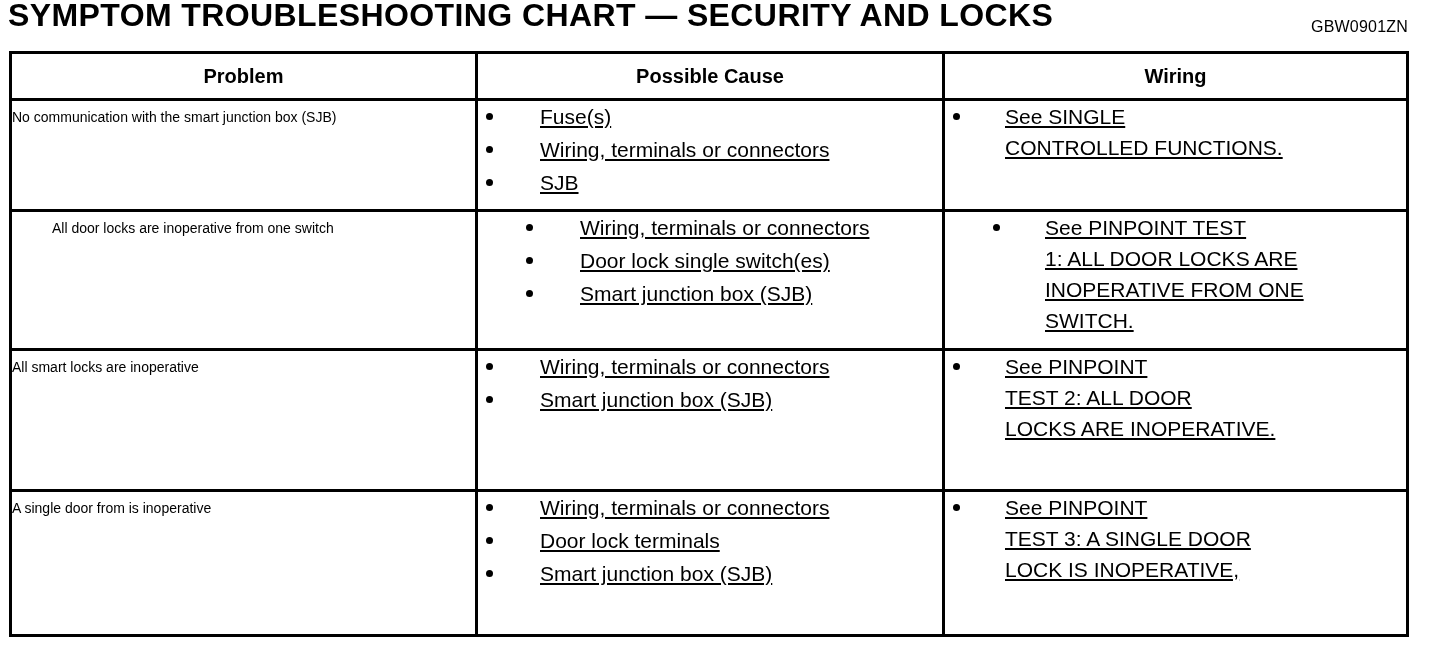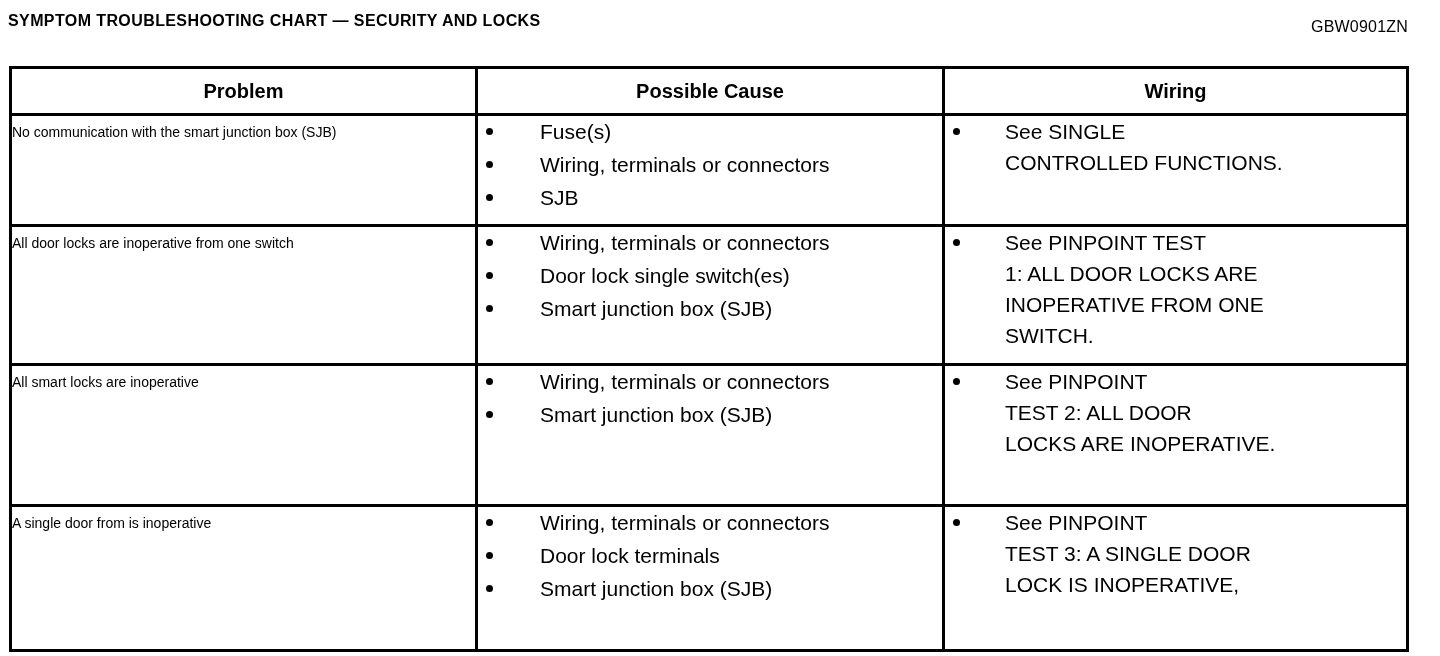--- a/index.html
+++ b/index.html
@@ -28,22 +28,22 @@
   .title-row {
     position: absolute;
     left: 0;
     top: 0;
     width: 1440px;
     height: 48px;
   }
   .chart-title {
     position: absolute;
     left: 8px;
-    top: 6px;
-    font-size: 16px;
+    top: 0;
+    font-size: 32px;
     font-weight: bold;
     letter-spacing: 0.4px;
     white-space: nowrap;
     line-height: 30px;
   }
   .doc-code {
     position: absolute;
     right: 32px;
     top: 18px;
     font-size: 16px;
@@ -54,21 +54,20 @@
 
   
   .chart-table {
     position: absolute;
     left: 9px;
     top: 51px;
     width: 1397px;
     border-collapse: collapse;
     table-layout: fixed;
     border: 3px solid #000;
-    margin-top: 15px;
   }
   .chart-table col.col-problem { width: 466px; }
   .chart-table col.col-cause   { width: 467px; }
   .chart-table col.col-action  { width: 464px; }
 
   .chart-table th,
   .chart-table td {
     border: 3px solid #000;
     vertical-align: top;
     padding: 0;
@@ -84,20 +83,21 @@
   }
 
   .cell-problem {
     padding: 10px 12px 8px 14px;
     font-size: 14px;
     line-height: 32px;
   }
 
   .cell-list {
     padding: 8px 10px 8px 10px;
+    text-decoration: underline;
   }
 
   ul.bullets {
     list-style: none;
     margin: 0;
     padding: 0;
   }
   ul.bullets li {
     position: relative;
     padding-left: 62px;
@@ -121,21 +121,21 @@
   
   ul.bullets.action-list li {
     padding-left: 60px;
   }
   ul.bullets.action-list li .li-text {
     white-space: pre-line;
   }
 
   
   tr.row-1 td { height: 108px; }
-  tr.row-2 td { height: 136px; }
+  tr.row-2 td { height: 136px; padding-left: 40px; }
   tr.row-3 td { height: 138px; }
   tr.row-4 td { height: 142px; }
 </style>
 </head>
 <body>
 
 <div class="page">
 
   <div class="title-row">
     <div class="chart-title">SYMPTOM TROUBLESHOOTING CHART — SECURITY AND LOCKS</div>

